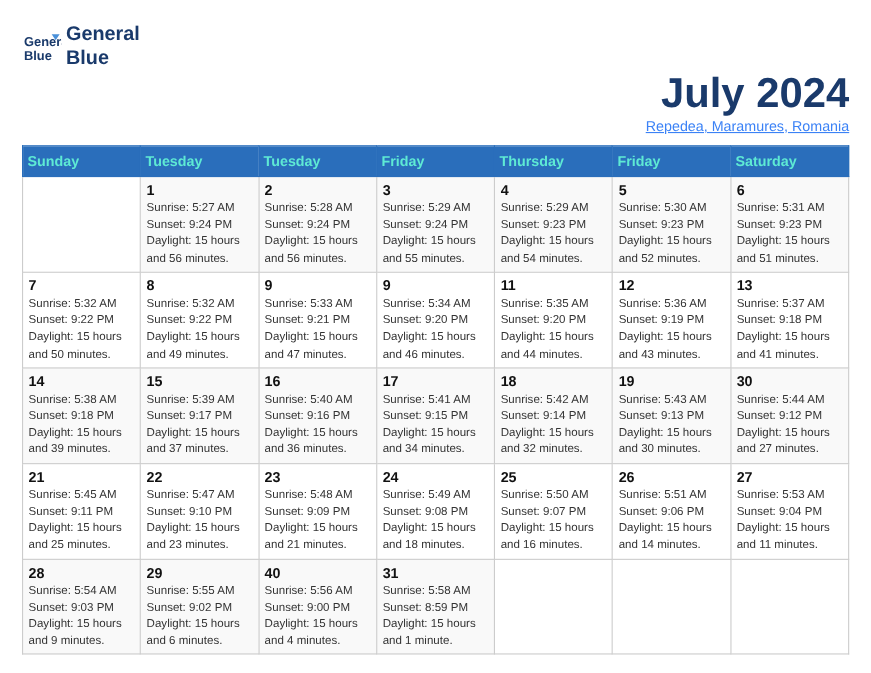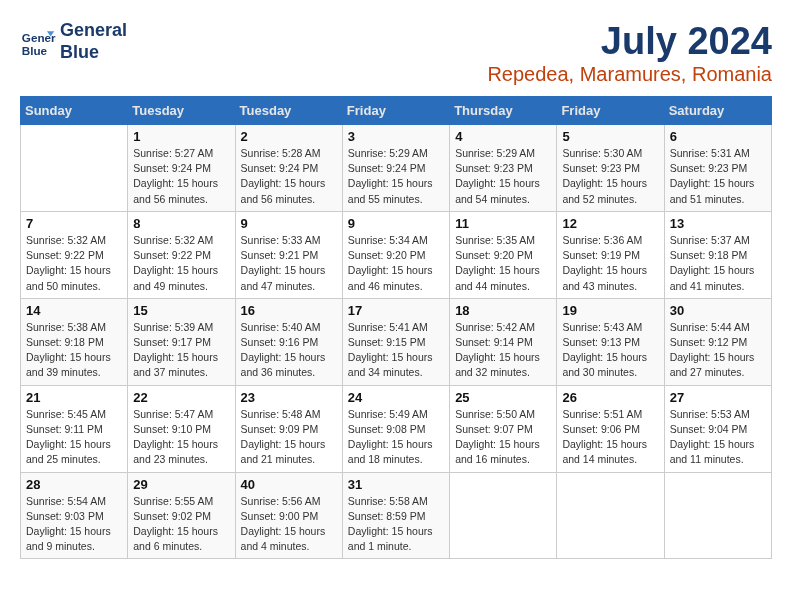--- a/index.html
+++ b/index.html
@@ -31,33 +31,35 @@
       height: 36px;
       margin-right: 4px;
     }
     .title-section {
       text-align: right;
     }
     .month-year {
       font-size: 38px;
       font-weight: bold;
       color: #1a3a6b;
+      margin-top: 44px;
     }
     .location {
-      font-size: 20px;
-      color: #c2410c;
+      font-size: 13px;
+      color: #3b82f6;
+      text-decoration: underline;
     }
     table {
       width: 100%;
       border-collapse: collapse;
       font-size: 11px;
     }
     thead tr th {
       background-color: #2a6ebb;
-      color: #e5e5e5;
+      color: #5eead4;
       padding: 6px 4px;
       text-align: left;
       font-size: 13px;
       font-weight: bold;
       border: 1px solid #2a6ebb;
     }
     tbody tr td {
       border: 1px solid #ccc;
       padding: 4px 5px;
       vertical-align: top;

